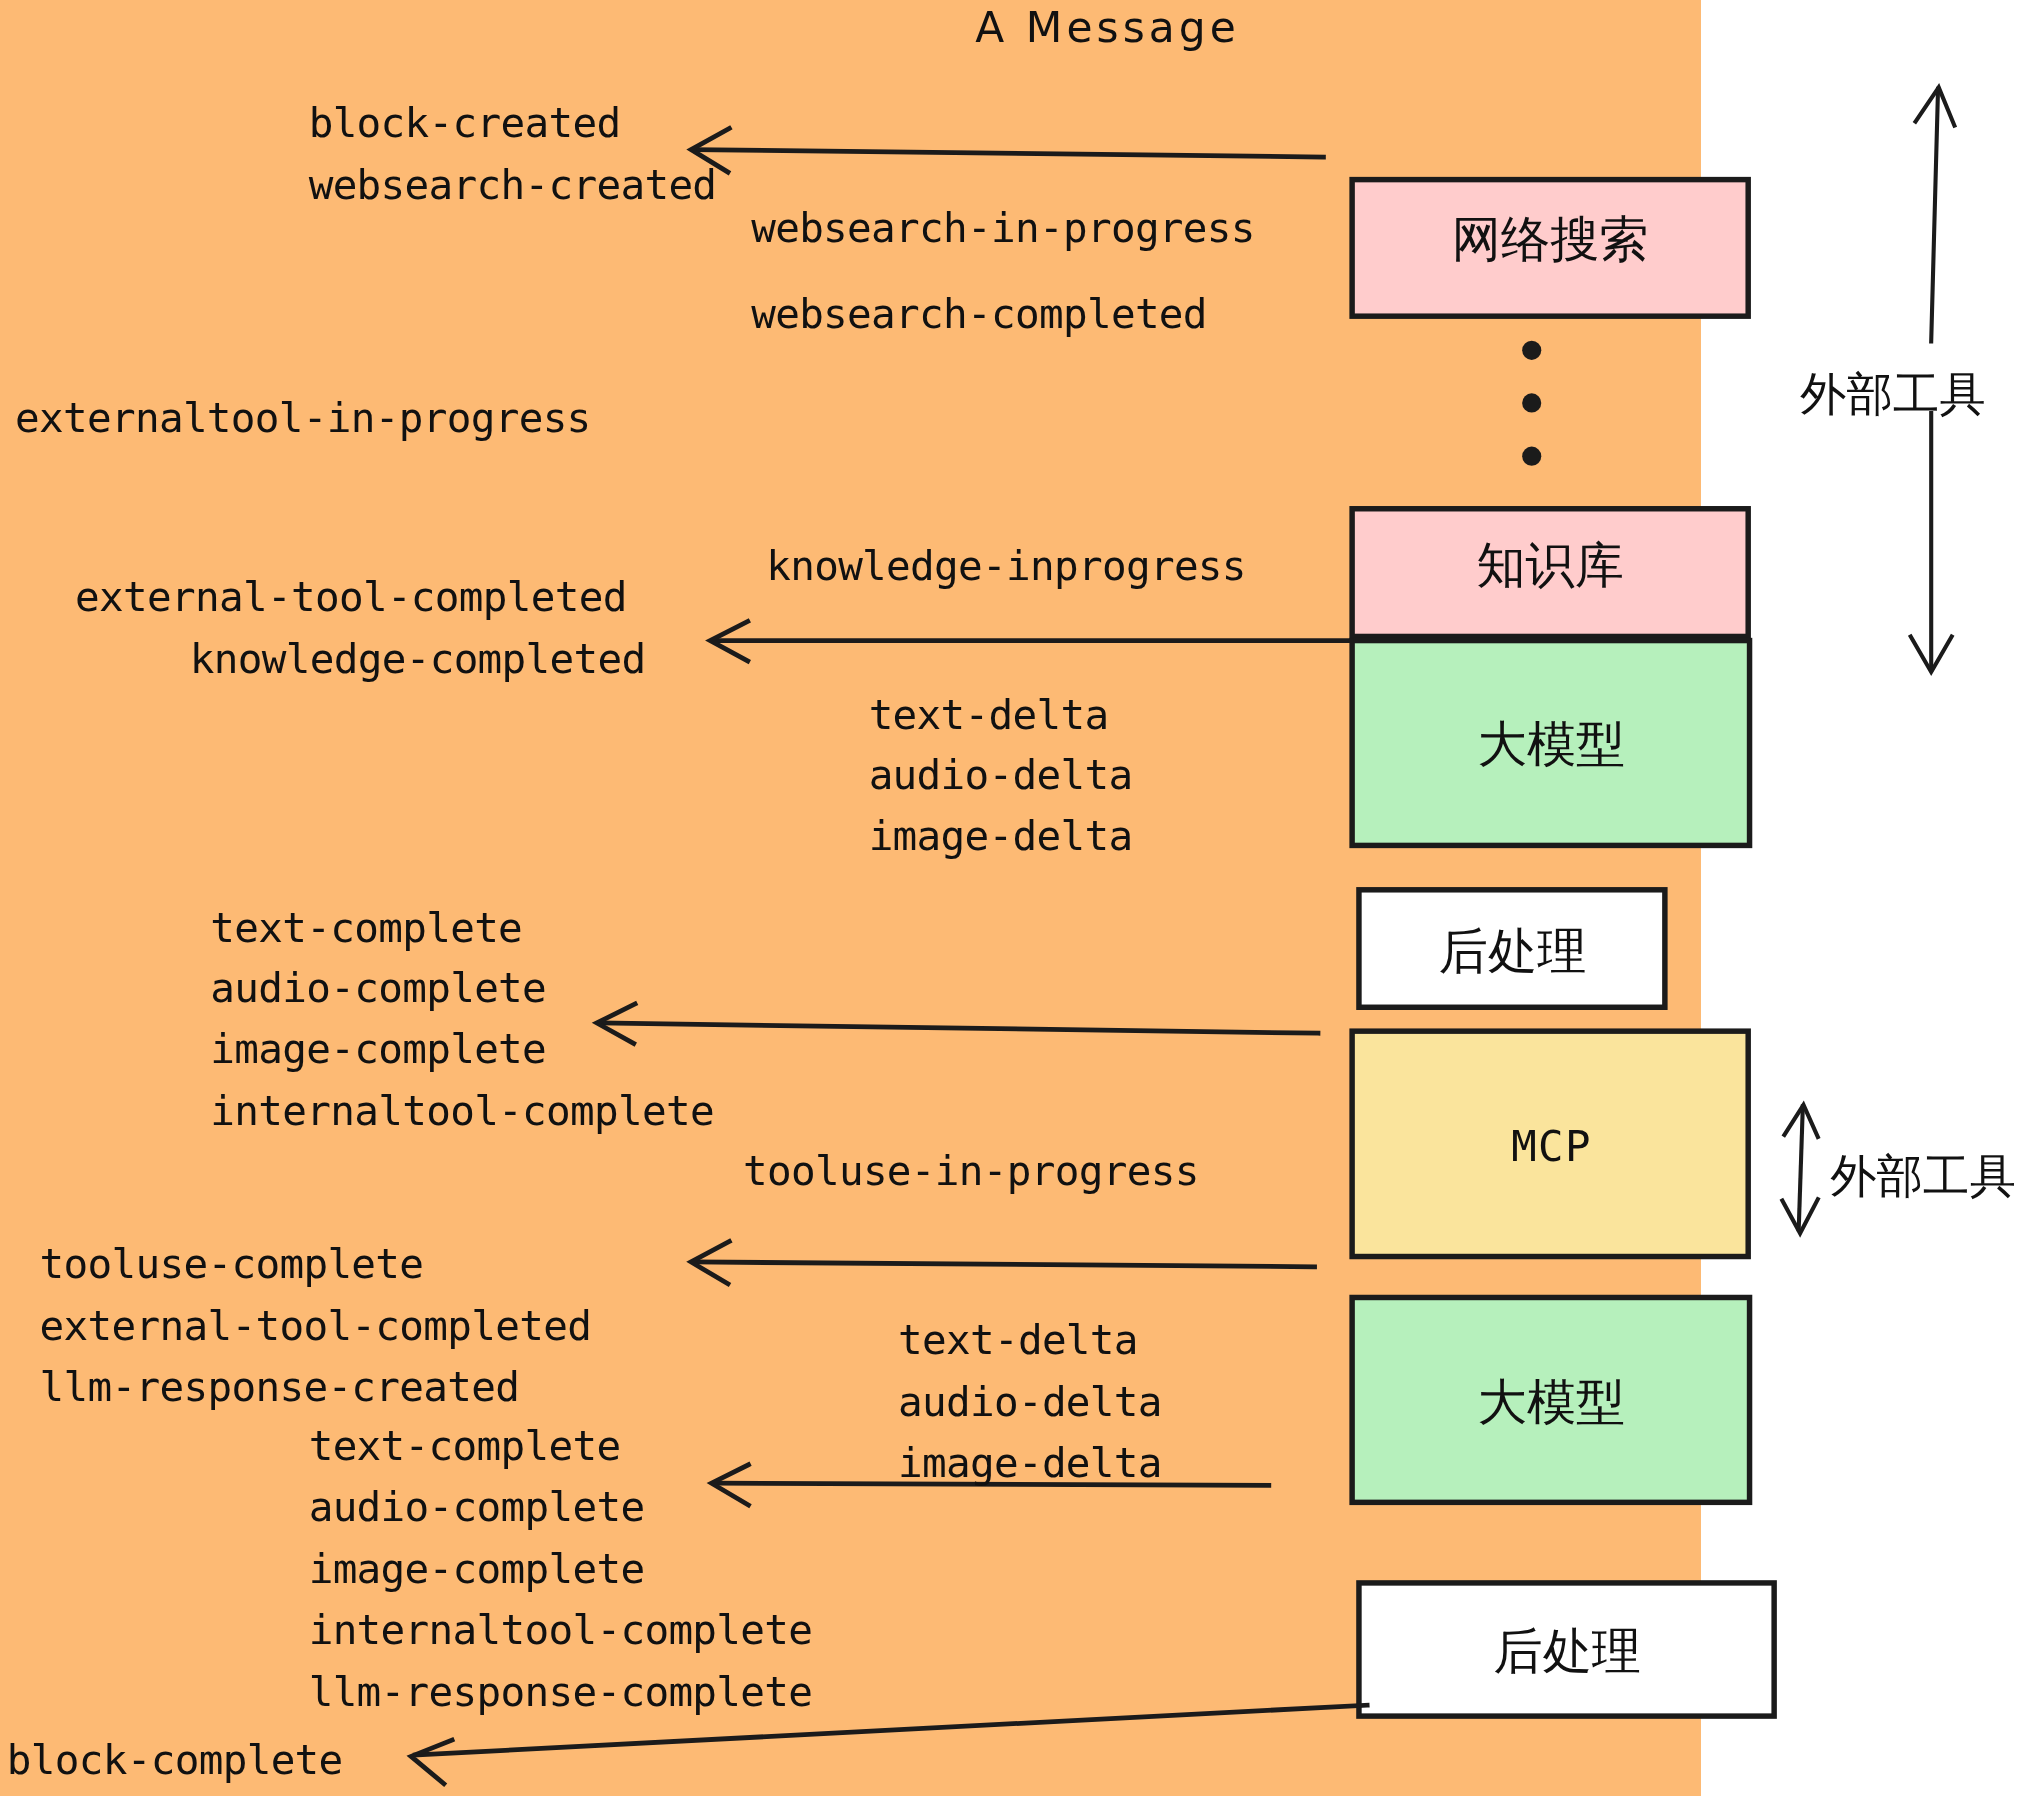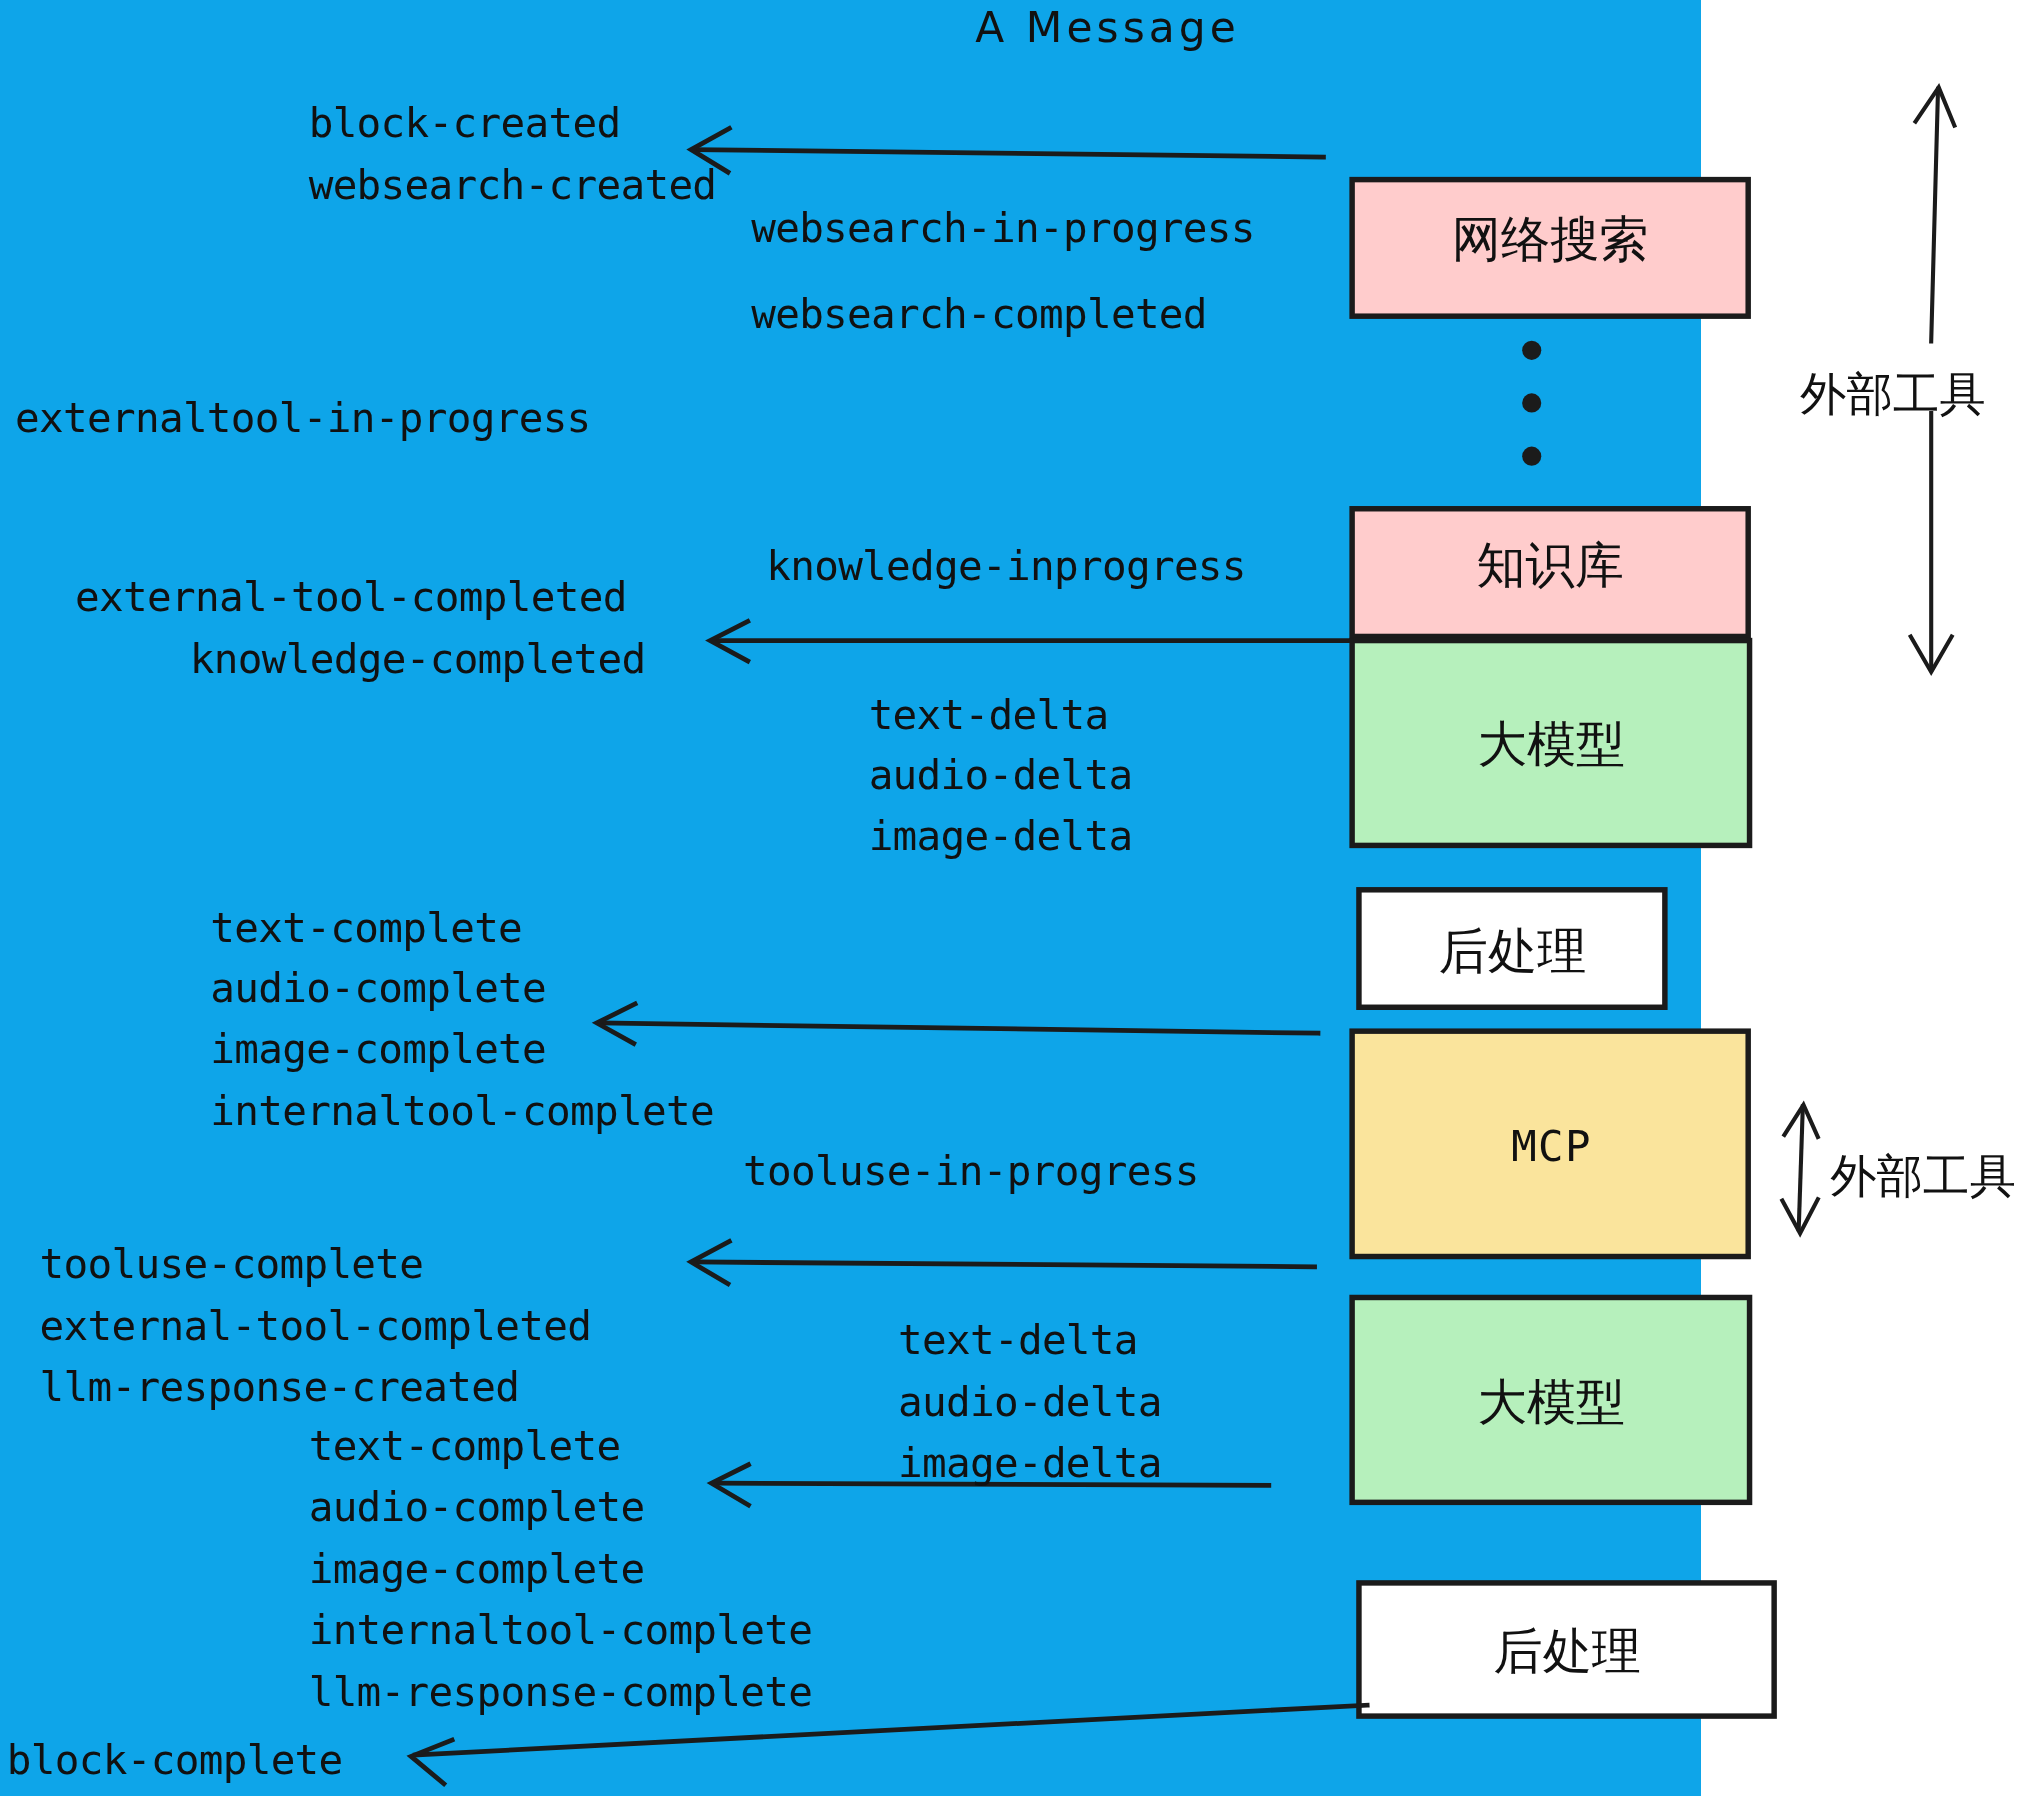--- a/index.html
+++ b/index.html
@@ -1,18 +1,18 @@
 <!DOCTYPE html>
 <html style="font-size:11px"><head>
 <meta charset="utf-8">
 <style>
   html,body{margin:0;padding:0;background:#fff;}
   body{width:2035px;height:1796px;overflow:hidden;
        font-family:"DejaVu Sans Mono","Liberation Mono",monospace;}
-  #stage{position:relative;width:1701px;height:1796px;background:#0ea5e9;}
+  #stage{position:relative;width:1701px;height:1796px;background:#fdba74;}
   svg#canvas{position:absolute;top:0;left:0;width:2035px;height:1796px;}
   .evt{font-family:"DejaVu Sans Mono","Liberation Mono",monospace;
        font-size:60px;fill:#111;letter-spacing:-1px;}
   .title{font-family:"DejaVu Sans","Liberation Sans",sans-serif;
          font-size:62px;fill:#111;letter-spacing:6px;}
   .boxlabel{font-family:"DejaVu Sans","Liberation Sans",sans-serif;
             font-size:72px;fill:#111;text-anchor:middle;}
   .boxlabel.mono{font-family:"DejaVu Sans Mono","Liberation Mono",monospace;
             font-size:62px;letter-spacing:2px;}
   .sidelabel{font-family:"DejaVu Sans","Liberation Sans",sans-serif;

